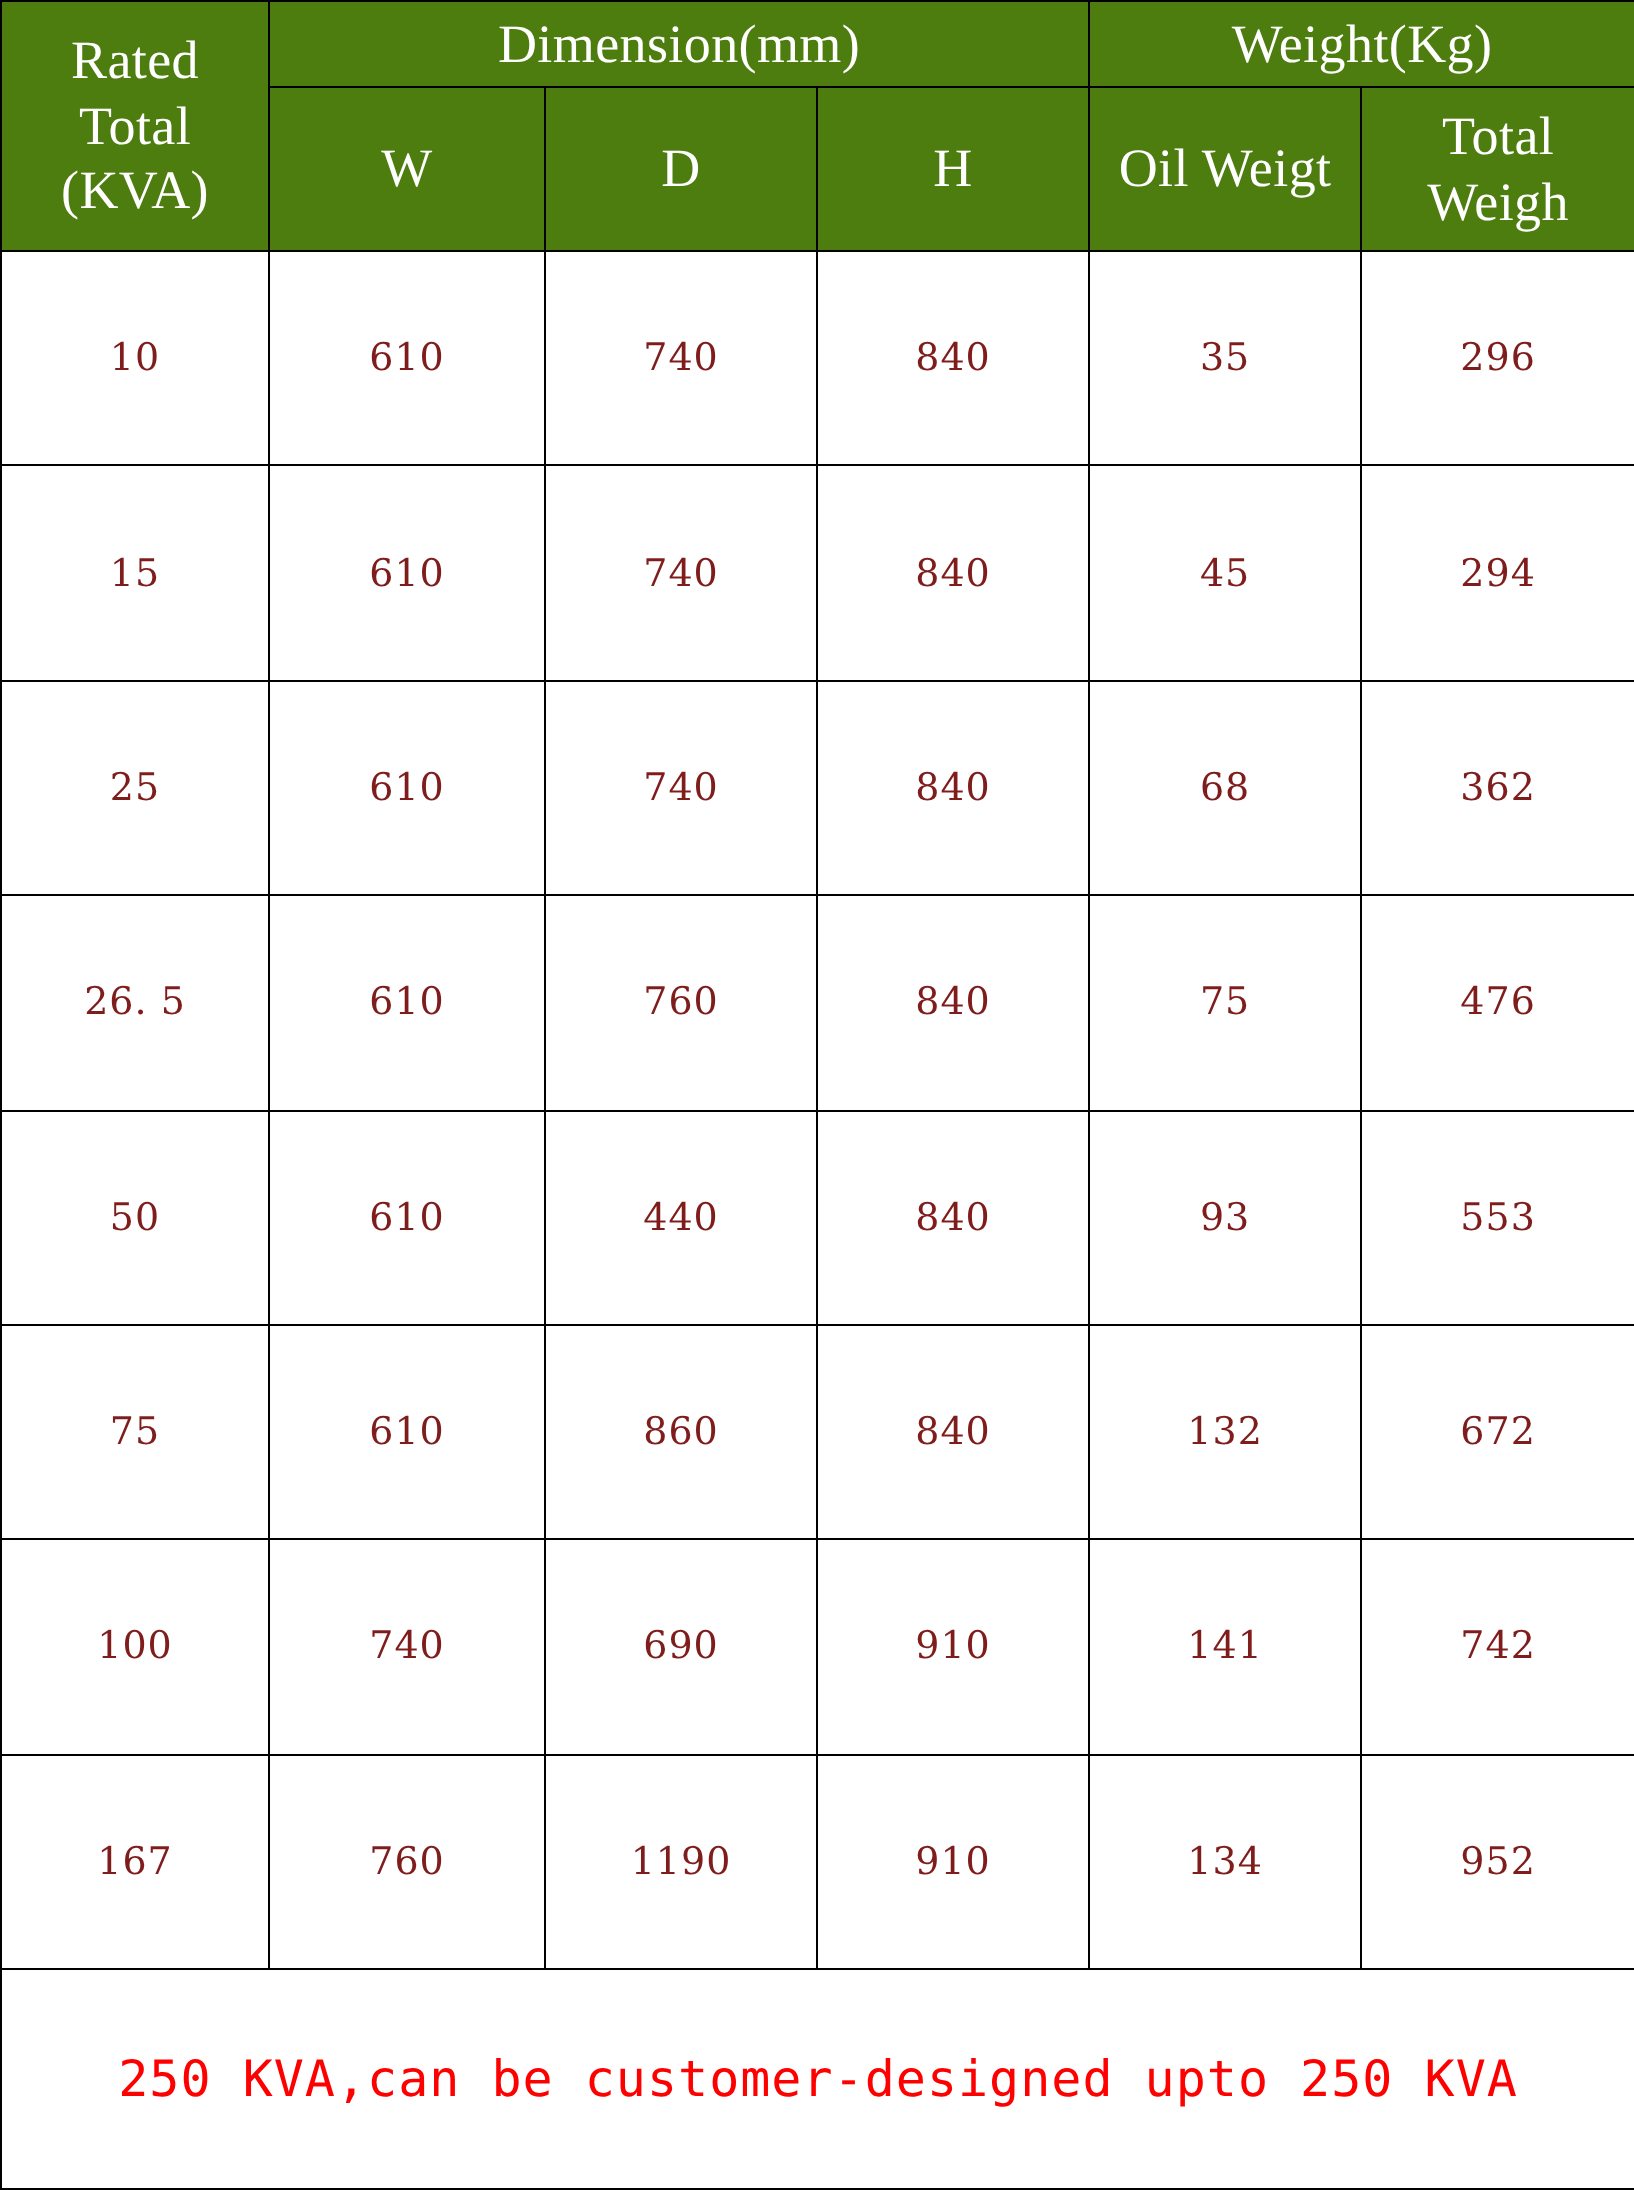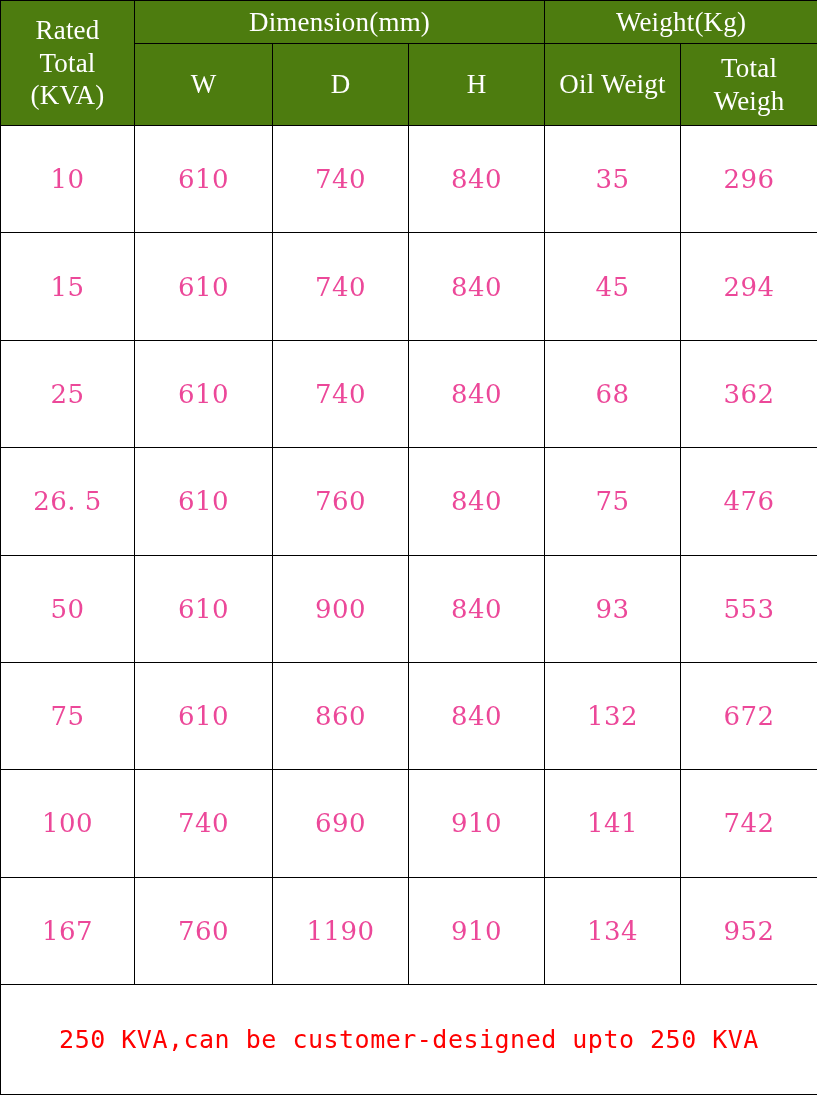--- a/index.html
+++ b/index.html
@@ -51,23 +51,23 @@
     display: block;
     line-height: 1.22;
   }
   .hdr-narrow {
     font-size: 27px;
   }
 
   
   .cell {
     background: #ffffff;
-    color: #ec4899;
+    color: #7f1d1d;
     font-family: "DejaVu Serif", "Liberation Serif", serif;
-    font-size: 26px;
+    font-size: 19px;
     letter-spacing: 0.5px;
   }
 
   
   .note-cell {
     background: #ffffff;
     height: 109px;
     text-align: center;
     vertical-align: middle;
   }
@@ -151,21 +151,21 @@
       <td class="cell">26. 5</td>
       <td class="cell">610</td>
       <td class="cell">760</td>
       <td class="cell">840</td>
       <td class="cell">75</td>
       <td class="cell">476</td>
     </tr>
     <tr>
       <td class="cell">50</td>
       <td class="cell">610</td>
-      <td class="cell">900</td>
+      <td class="cell">440</td>
       <td class="cell">840</td>
       <td class="cell">93</td>
       <td class="cell">553</td>
     </tr>
     <tr>
       <td class="cell">75</td>
       <td class="cell">610</td>
       <td class="cell">860</td>
       <td class="cell">840</td>
       <td class="cell">132</td>

